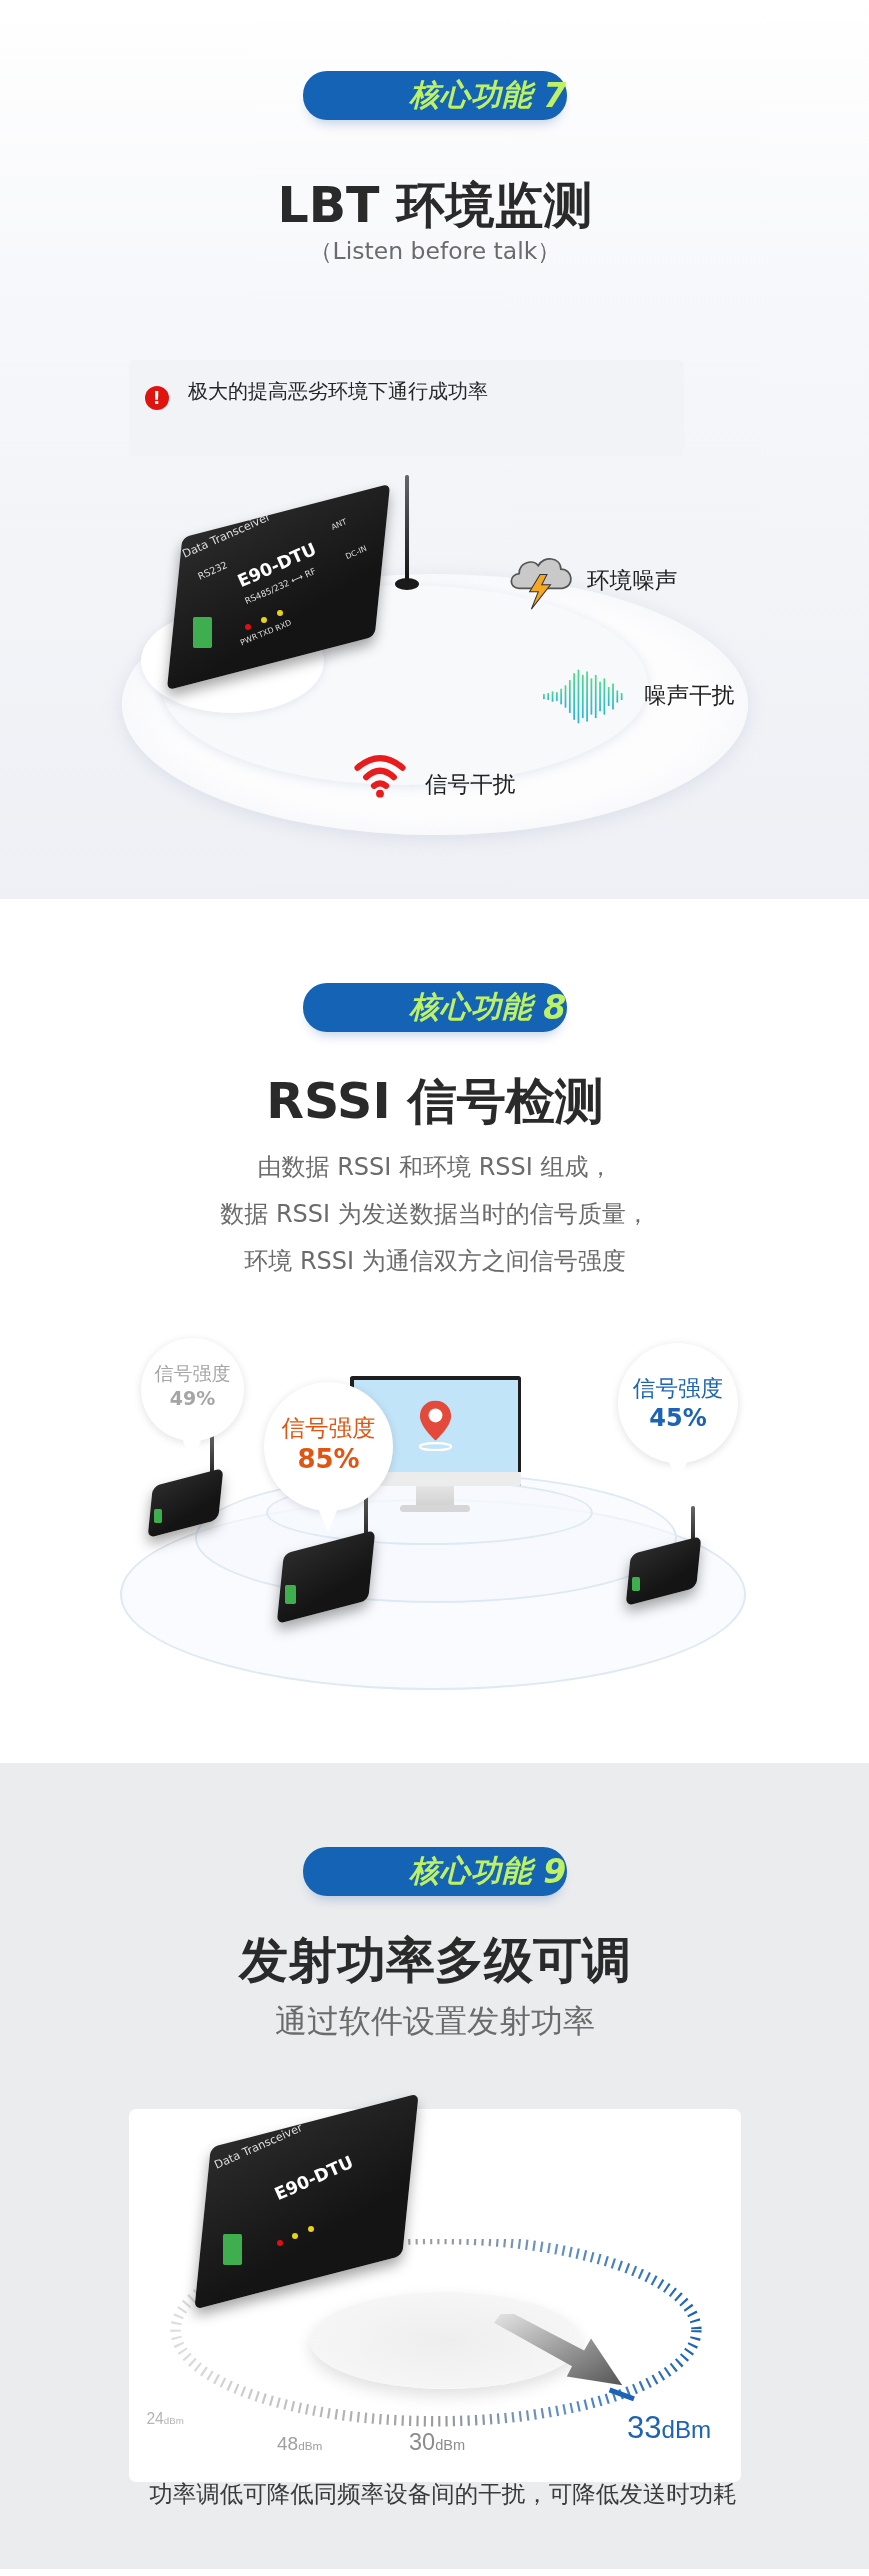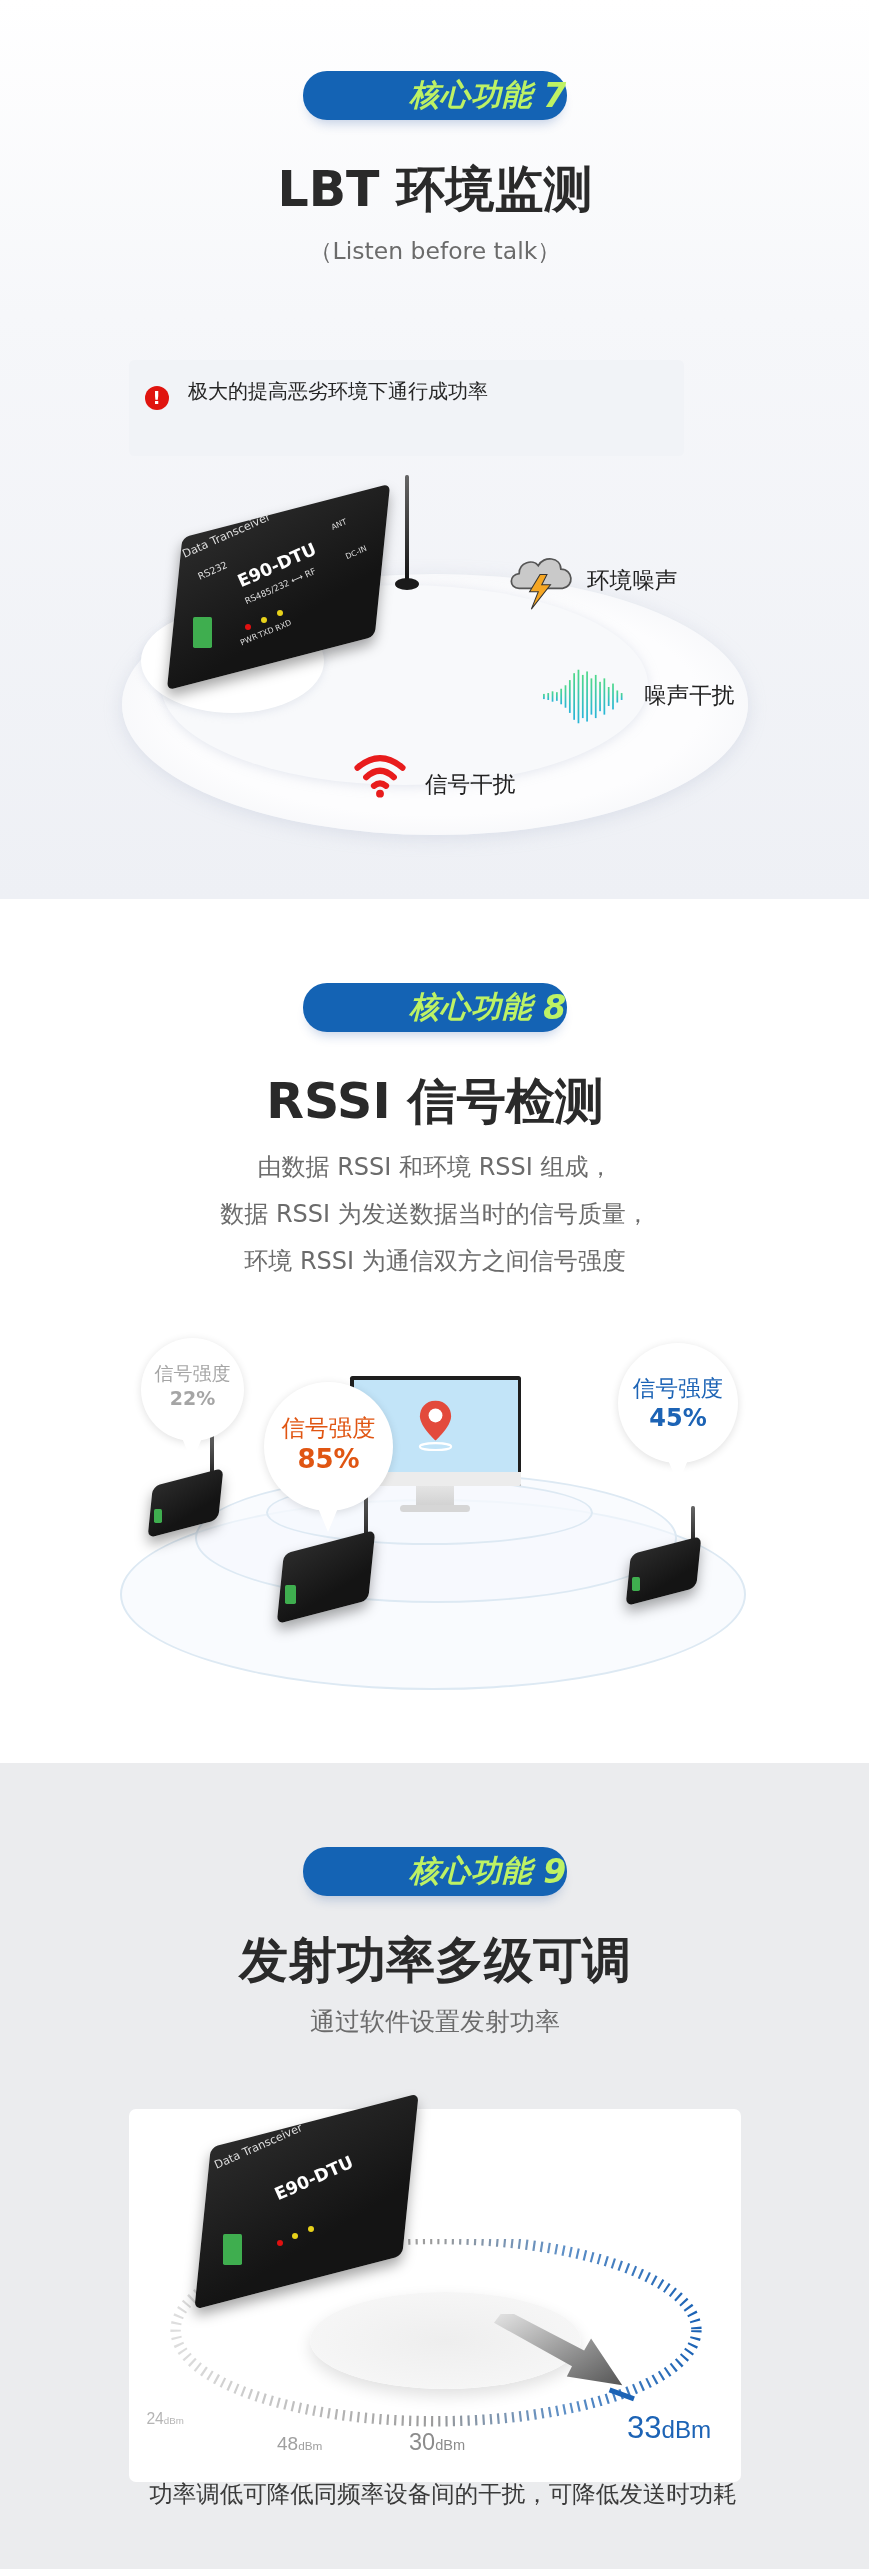--- a/index.html
+++ b/index.html
@@ -88,21 +88,21 @@
   .footnote { position: absolute; left: 0; width: 870px; top: 2476px; text-align: center; font-size: 23.5px; color: #3a3a3a; padding-left: 16px; }
 </style>
 </head>
 <body>
 
 <div class="section s1">
   <div class="badge" style="top:71px;">
     <span>核心功能</span>
     <span class="num">7</span>
   </div>
-  <div class="title" style="top:157px;">LBT 环境监测</div>
+  <div class="title" style="top:173px;">LBT 环境监测</div>
   <div class="subtitle" style="top:228px; font-size:23.5px;">（Listen before talk）</div>
 
   <div class="notice">
     <span class="warn">!</span>
     <div>极大的提高恶劣环境下通行成功率</div>
   </div>
 
   <div class="ellipse e-outer"></div>
   <div class="ellipse e-mid"></div>
   <div class="ellipse e-inner"></div>
@@ -211,39 +211,39 @@
       <div class="term" style="left:5.2px; top:42px; width:10.4px; height:19px;"></div>
     </div>
   <div class="antenna" style="left:691px; top:607px; height:50px;"></div>
   <div class="device" style="left:628px; top:647px; width:71px; height:50px;">
       <div class="body"></div>
       <div class="term" style="left:3.5px; top:31px; width:8.7px; height:14px;"></div>
     </div>
 
   <div class="bubble" style="left:141px; top:439px; width:103px; height:103px; padding-top:22.6px;">
     <span class="b-label" style="font-size:19px; color:#a5a5a5;">信号强度</span>
-    <span class="b-value" style="font-size:19px; color:#a5a5a5;">22%</span>
+    <span class="b-value" style="font-size:19px; color:#a5a5a5;">49%</span>
   </div>
   <div class="bubble" style="left:264px; top:483px; width:129px; height:129px; padding-top:30px;">
     <span class="b-label" style="font-size:23.5px; color:#e05512;">信号强度</span>
     <span class="b-value" style="font-size:26px; color:#e05512;">85%</span>
   </div>
   <div class="bubble" style="left:618px; top:444px; width:120px; height:120px; padding-top:30px;">
     <span class="b-label" style="font-size:22.6px; color:#1c63b5;">信号强度</span>
     <span class="b-value" style="font-size:24px; color:#1c63b5;text-align:center;">45%</span>
   </div>
 </div>
 
 <div class="section s3">
   <div class="badge" style="top:84px;">
     <span>核心功能</span>
     <span class="num">9</span>
   </div>
   <div class="title" style="top:165px;">发射功率多级可调</div>
-  <div class="subtitle" style="top:235px; font-size:25px;">通过软件设置发射功率</div>
+  <div class="subtitle" style="top:235px; font-size:32px;">通过软件设置发射功率</div>
 
   <div class="card" style="top:346px;">
 
     <svg class="dial" viewBox="0 0 630 250">
       <defs>
         <linearGradient id="dg" x1="0" y1="0" x2="1" y2="0">
           <stop offset="0" stop-color="#dedede"></stop>
           <stop offset="0.5" stop-color="#9a9a9a"></stop>
           <stop offset="0.75" stop-color="#5d8fc7"></stop>
           <stop offset="1" stop-color="#1c63b5"></stop>

